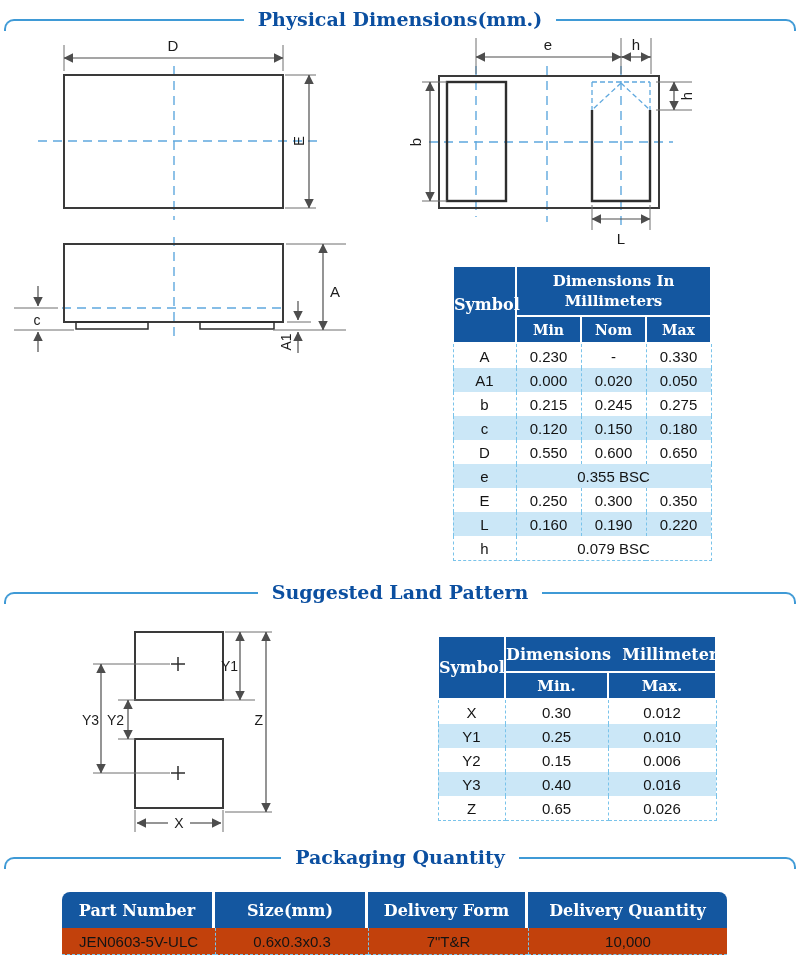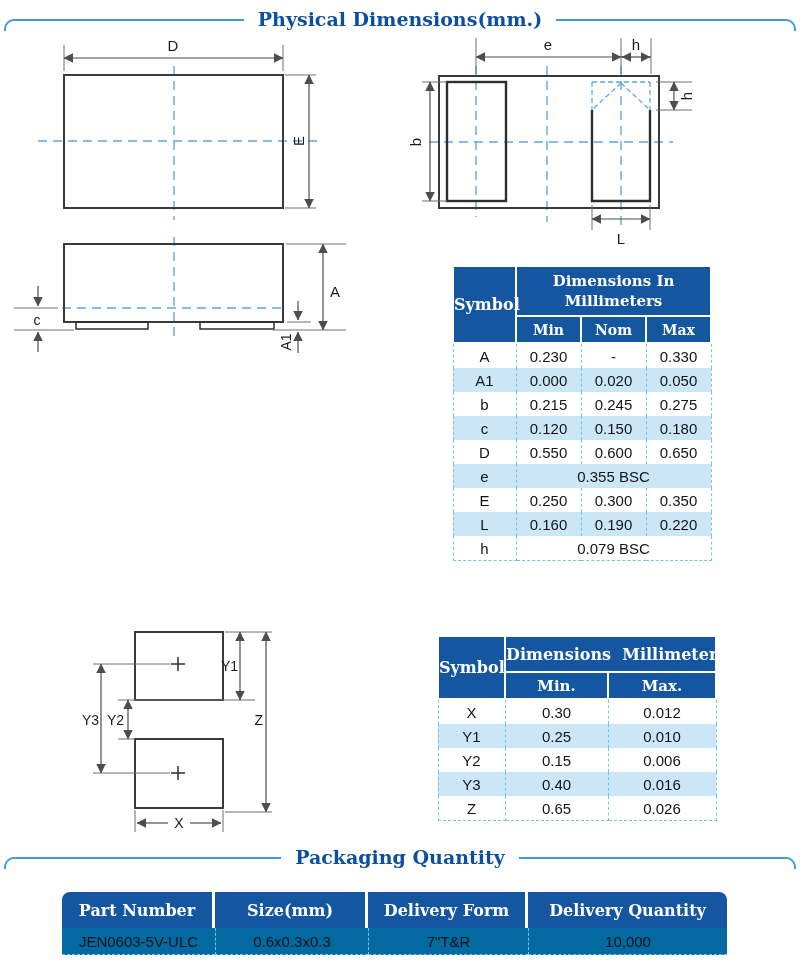--- a/index.html
+++ b/index.html
@@ -59,21 +59,21 @@
   .land-table th.sub   { font-size:15px; height:25px; }
   .land-table th.sym   { font-size:16px; }
   .land-table td { height:24px; }
 
   
   .pack-table { left:62px; top:892px; width:665px; border-collapse:separate; border-spacing:0;border-radius:30px; }
   .pack-table th { border:none; border-right:3px solid #ffffff; font-size:16px; height:36px; }
   .pack-table th:last-child { border-right:none; }
   .pack-table th:first-child { border-top-left-radius:8px; }
   .pack-table th:last-child  { border-top-right-radius:8px; }
-  .pack-table td { background:#0369a1; height:26px; border:none; }
+  .pack-table td { background:#c2410c; height:26px; border:none; }
   .pack-table td + td { border-left:1px dashed #79c3ea; }
 </style>
 </head>
 <body>
 
 <div class="page">
 
   <div class="section-header" id="hdr-physical">
     <div class="rule rule-left"></div>
     <h2 class="section-title">Physical Dimensions(mm.)</h2>
@@ -235,20 +235,25 @@
           <td>0.190</td>
           <td>0.220</td>
         </tr>
       <tr>
           <td>h</td>
           <td colspan="3">0.079 BSC</td>
         </tr>
     </tbody>
   </table>
 
+  <div class="section-header" id="hdr-land">
+    <div class="rule rule-left"></div>
+    <h2 class="section-title">Suggested Land Pattern</h2>
+    <div class="rule rule-right"></div>
+  </div>
 
   <svg style="left:60px; top:622px;" width="290" height="215" viewBox="60 622 290 215">
     <rect class="outline" x="135" y="632" width="88" height="68"></rect>
     <rect class="outline" x="135" y="739" width="88" height="69"></rect>
 
     <g class="thin">
       <line x1="171" y1="664" x2="185" y2="664"></line>
         <line x1="178" y1="657" x2="178" y2="671"></line>
     </g>
     <g class="thin">

